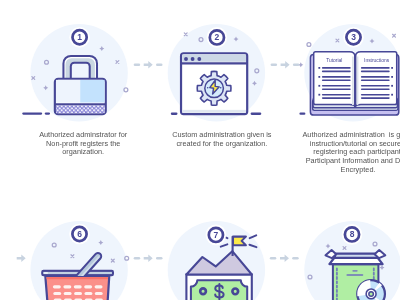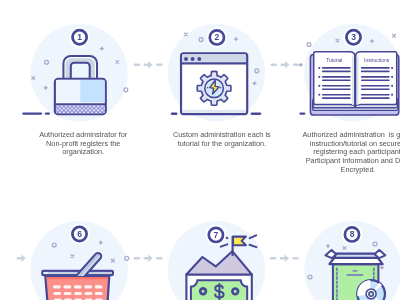--- a/index.html
+++ b/index.html
@@ -303,22 +303,22 @@
       </g>
     </g>
   </svg>
 
   <div class="caption" style="left:-16.8px;top:131.33px;">
     <div>Authorized adminstrator for</div>
     <div>Non-profit registers the</div>
     <div>organization.</div>
   </div>
   <div class="caption" style="left:121.85px;top:131.33px;">
-    <div>Custom administration each is</div>
-    <div>tutorial for the organization.</div>
+    <div>Custom administration given is</div>
+    <div>created for the organization.</div>
   </div>
   <div class="caption" style="left:258.05px;top:131.33px;">
     <div>Authorized administration  is given</div>
     <div>instruction/tutorial on securely</div>
     <div>registering each participant.</div>
     <div>Participant Information and Data</div>
     <div>Encrypted.</div>
   </div>
 </div>
 

